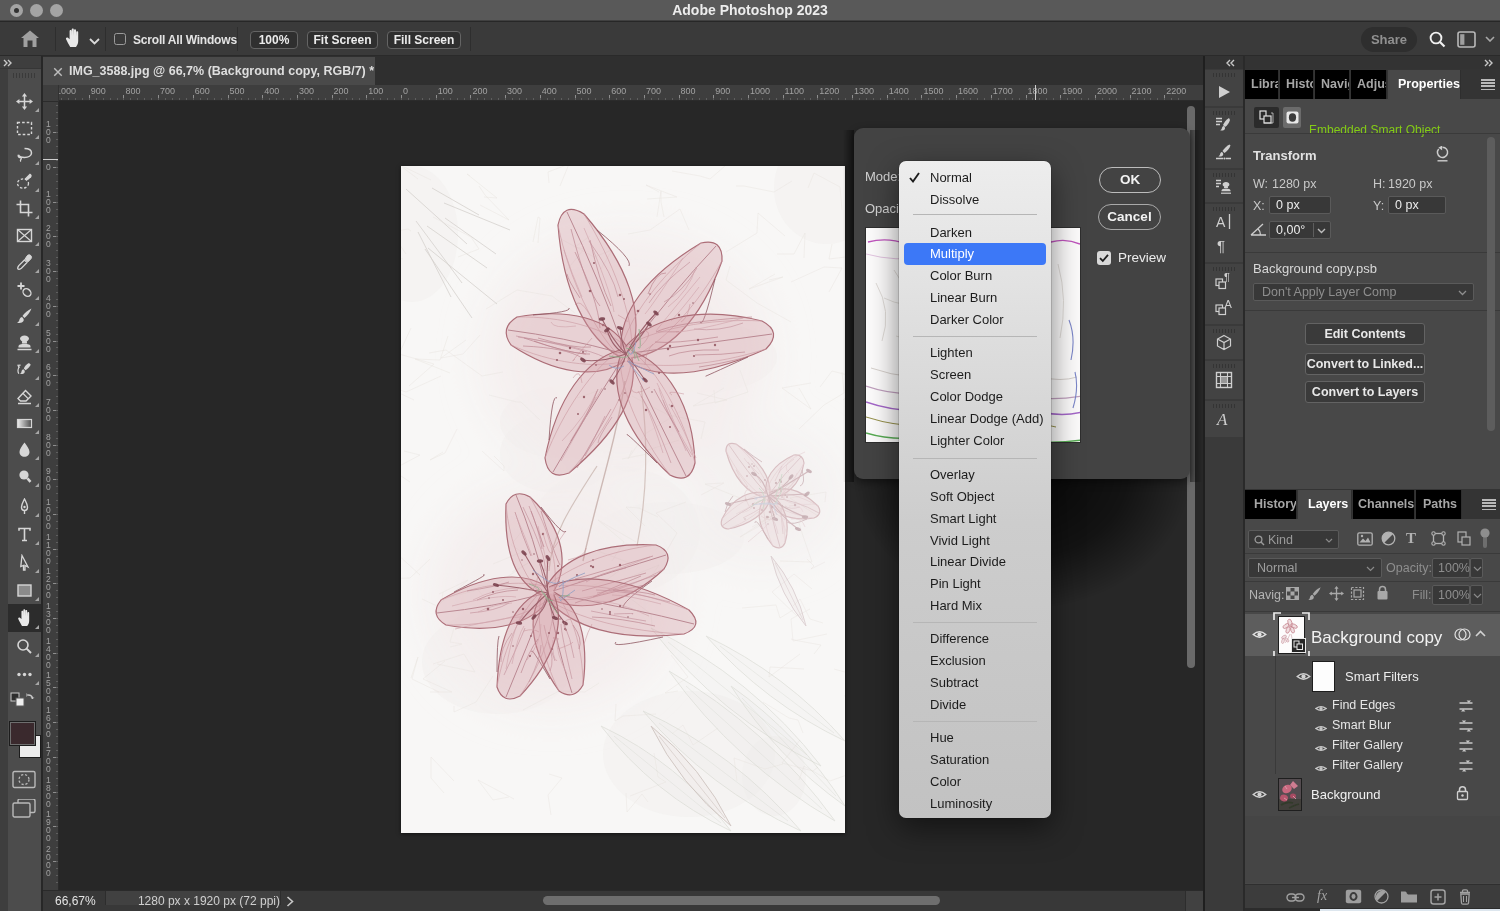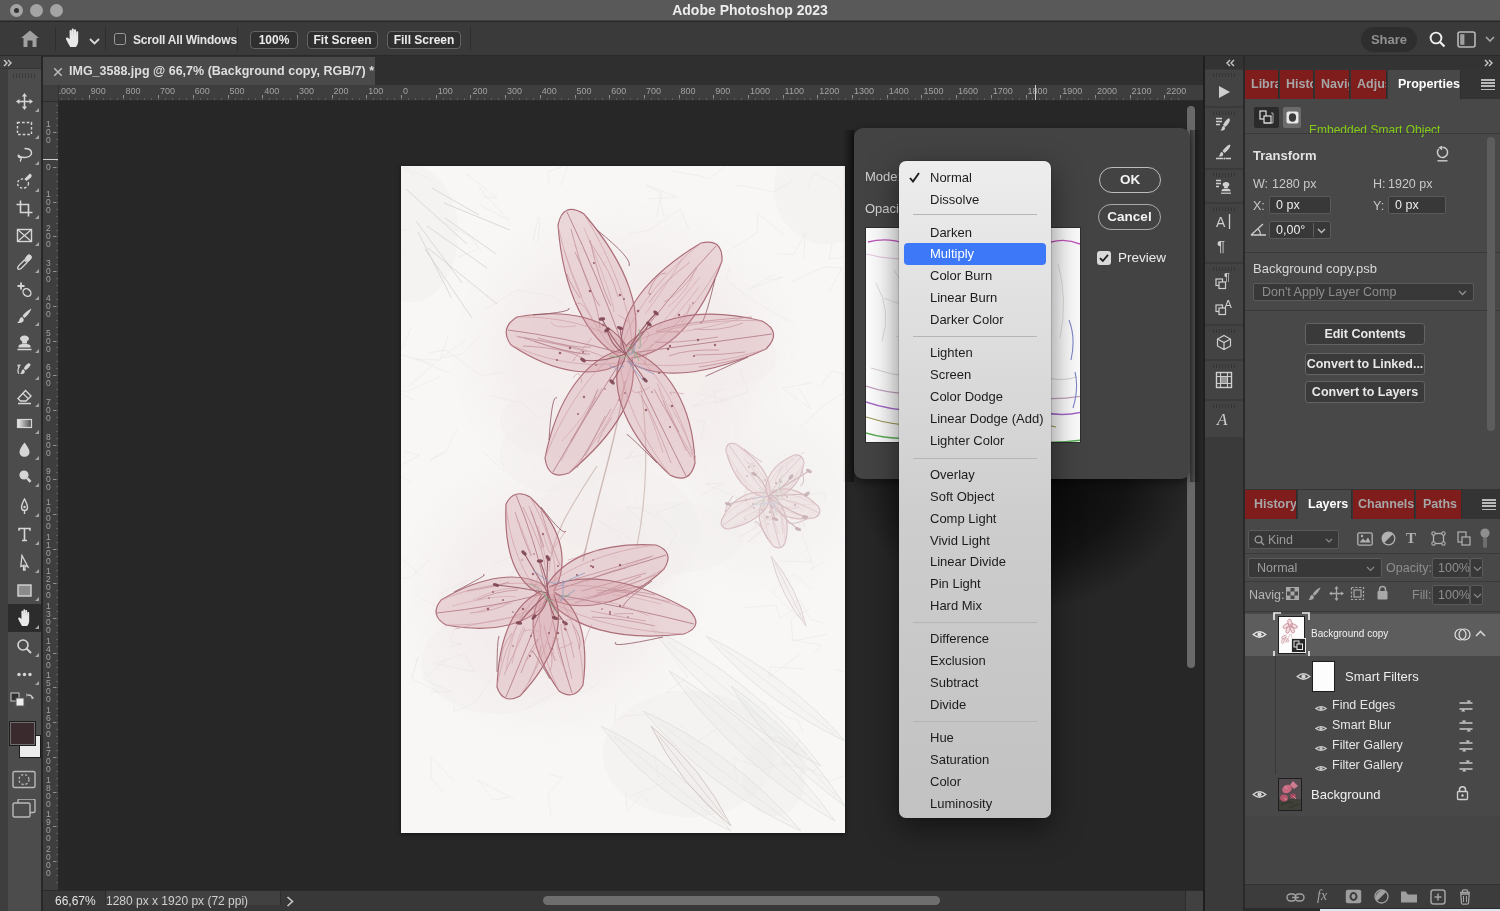--- a/index.html
+++ b/index.html
@@ -28,30 +28,30 @@
 .rtick{position:absolute;bottom:0;width:1px;height:5px;background:#8e8e8e}
 .rmin{position:absolute;bottom:0;width:1px;height:2px;background:#5e5e5e}
 .rlab{position:absolute;top:1px;font-size:9px;color:#a2a2a2}
 .ltick{position:absolute;right:0;width:5px;height:1px;background:#8e8e8e}
 .lmin{position:absolute;right:0;width:2px;height:1px;background:#5e5e5e}
 .llab{position:absolute;left:3px;font-size:8.5px;line-height:8px;color:#a2a2a2}
 #paste{position:absolute;left:59px;top:102px;width:1144px;height:788px;background:#272727;overflow:hidden}
 #canvas{position:absolute;left:342px;top:64px;width:444px;height:667px;background:#f8f7f6;box-shadow:0 1px 4px rgba(0,0,0,0.55);overflow:hidden}
 #vscroll{position:absolute;left:1128px;top:4px;width:8px;height:562px;border-radius:4px;background:#696969}
 #statusbar{position:absolute;left:43px;top:890px;width:1160px;height:21px;background:#383838;border-top:1px solid #2a2a2a;color:#dedede;font-size:12px}
-#sizebox{position:absolute;left:62px;top:0;width:176px;height:14px;background:#414141;border-left:1px solid #2d2d2d;border-right:1px solid #2d2d2d;color:#cfcfcf;text-align:left;line-height:20px}
+#sizebox{position:absolute;left:62px;top:0;width:176px;height:14px;background:#414141;border-left:1px solid #2d2d2d;border-right:1px solid #2d2d2d;color:#cfcfcf;text-align:right;line-height:20px}
 #hthumb{position:absolute;left:500px;top:5px;width:397px;height:9px;border-radius:4.5px;background:#6e6e6e}
 #scorner{position:absolute;left:1142px;top:0;width:18px;height:21px;background:#414141;border-left:1px solid #2d2d2d}
 
 #icstrip{position:absolute;left:1205px;top:56px;width:38px;height:855px;background:#3a3a3a}
 .ictile{position:absolute;left:0;width:38px;background:#434343}
 
 #panels{position:absolute;left:1245px;top:56px;width:255px;height:855px;background:#303030}
 .ptabs{position:absolute;left:0;width:255px;height:30px;background:#343434}
-.ptab{position:absolute;top:1px;height:29px;background:#7f1d1d;color:#a6a6a6;font-size:12.5px;font-weight:bold;line-height:29px;overflow:hidden;border-right:1px solid #2e2e2e;white-space:nowrap}
+.ptab{position:absolute;top:1px;height:29px;background:#000000;color:#a6a6a6;font-size:12.5px;font-weight:bold;line-height:29px;overflow:hidden;border-right:1px solid #2e2e2e;white-space:nowrap}
 .ptab.sel{background:#484848;color:#fff}
 .pbody{position:absolute;left:0;width:255px;background:#484848}
 .hamb{position:absolute;width:14px;height:11px;background-image:repeating-linear-gradient(#b9b9b9 0,#b9b9b9 1.6px,transparent 1.6px,transparent 3.2px)}
 .inbox{position:absolute;background:#383838;border:1px solid #5a5a5a;border-radius:2px;color:#ececec;font-size:12.5px}
 .plabel{position:absolute;color:#c9c9c9;font-size:12.5px}
 .psep{position:absolute;left:0;width:255px;height:1px;background:#3a3a3a}
 .pbtn{position:absolute;left:60px;width:120px;height:22px;background:#3a3a3a;border:1px solid #636363;border-radius:3px;color:#e8e8e8;font-size:12.5px;font-weight:bold;text-align:center;line-height:20px}
 .dis{color:#8e8e8e}
 
 .lrow{position:absolute;left:0;width:255px}
@@ -1273,21 +1273,21 @@
 <div class="mi" style="top:148px">Darker Color</div>
 <div class="msep" style="top:175px"></div>
 <div class="mi" style="top:181px">Lighten</div>
 <div class="mi" style="top:203px">Screen</div>
 <div class="mi" style="top:225px">Color Dodge</div>
 <div class="mi" style="top:247px">Linear Dodge (Add)</div>
 <div class="mi" style="top:269px">Lighter Color</div>
 <div class="msep" style="top:297px"></div>
 <div class="mi" style="top:302.5px">Overlay</div>
 <div class="mi" style="top:324.5px">Soft Object</div>
-<div class="mi" style="top:346.5px">Comp Light</div>
+<div class="mi" style="top:346.5px">Smart Light</div>
 <div class="mi" style="top:368.5px">Vivid Light</div>
 <div class="mi" style="top:390px">Linear Divide</div>
 <div class="mi" style="top:411.5px">Pin Light</div>
 <div class="mi" style="top:433.5px">Hard Mix</div>
 <div class="msep" style="top:461px"></div>
 <div class="mi" style="top:466.5px">Difference</div>
 <div class="mi" style="top:488.5px">Exclusion</div>
 <div class="mi" style="top:510.5px">Subtract</div>
 <div class="mi" style="top:532.5px">Divide</div>
 <div class="msep" style="top:560px"></div>
@@ -1556,21 +1556,21 @@
 <div class="abs" style="left:12px;top:21px;width:15px;height:15px;background:#262626;border:1px solid #e8e8e8">
           <svg width="13" height="13" viewBox="0 0 13 13">
             <rect x="2" y="2" width="5" height="6" fill="none" stroke="#e8e8e8" stroke-width="1"></rect>
             <rect x="5" y="5" width="5.5" height="5.5" fill="#262626" stroke="#e8e8e8" stroke-width="1"></rect>
           </svg>
         </div>
 </div>
 <svg class="abs" style="left:28px;top:-2px" width="37" height="47" viewBox="0 0 37 47">
         <path d="M1 8 V1 H8 M29 1 H36 V8 M36 39 V46 H29 M8 46 H1 V39" fill="none" stroke="#ececec" stroke-width="1.7"></path>
       </svg>
-<div class="abs" style="left:66px;top:14px;color:#f2f2f2;font-size:10px">Background copy</div>
+<div class="abs" style="left:66px;top:14px;color:#f2f2f2;font-size:17px">Background copy</div>
 <svg class="abs" style="left:209px;top:13px" width="17" height="15" viewBox="0 0 17 15">
         <circle cx="6.5" cy="7.5" r="5.5" fill="none" stroke="#e2e2e2" stroke-width="1.2"></circle>
         <circle cx="10.5" cy="7.5" r="5.5" fill="none" stroke="#e2e2e2" stroke-width="1.2"></circle>
       </svg>
 <svg class="abs" style="left:230px;top:16px" width="11" height="7" viewBox="0 0 11 7">
         <path d="M1 6 L5.5 1.5 L10 6" fill="none" stroke="#d2d2d2" stroke-width="1.6"></path>
       </svg>
 </div>
 <div class="lrow" style="top:137px;height:117.5px;background:#484848">
 <div class="abs" style="left:30px;top:0;width:1px;height:117.5px;background:#3a3a3a"></div>

